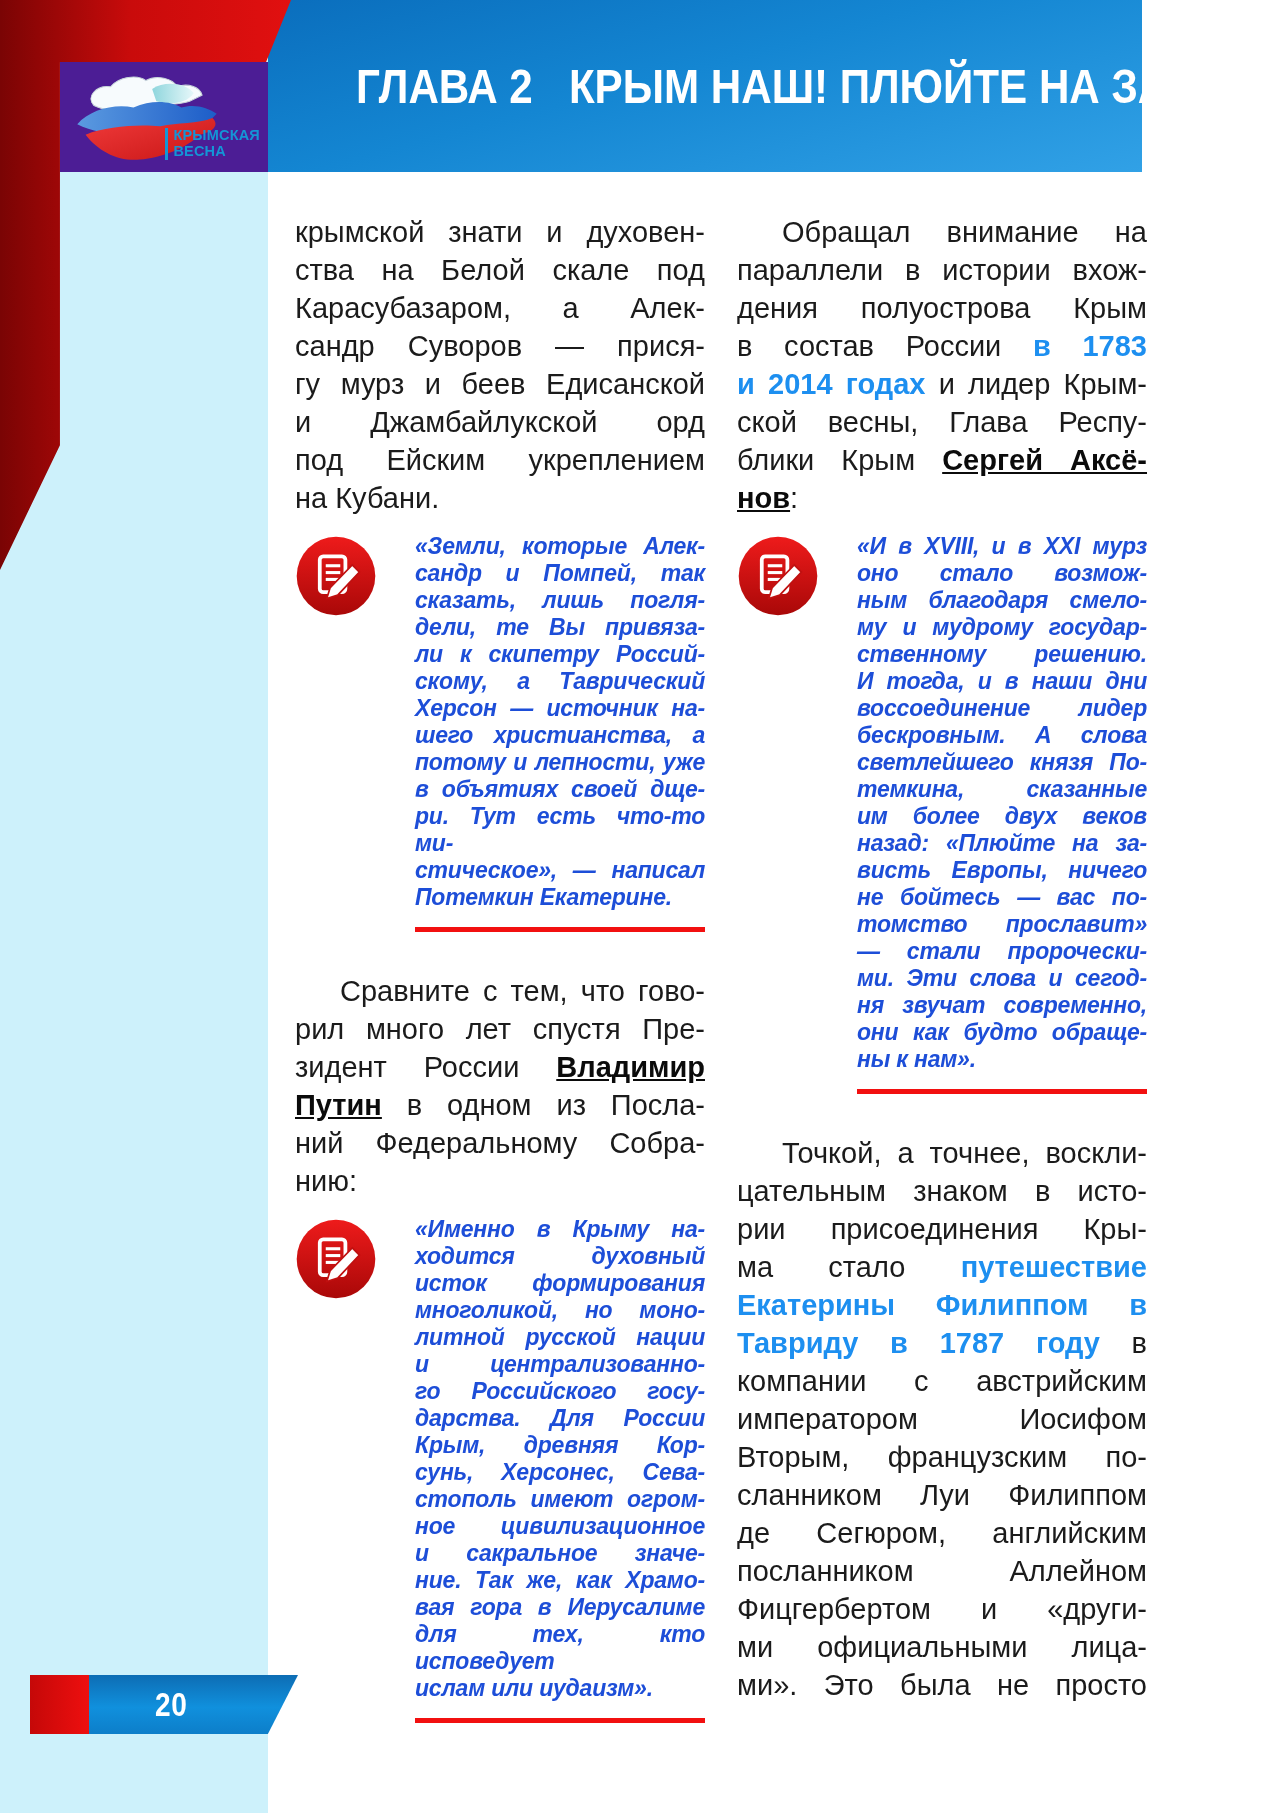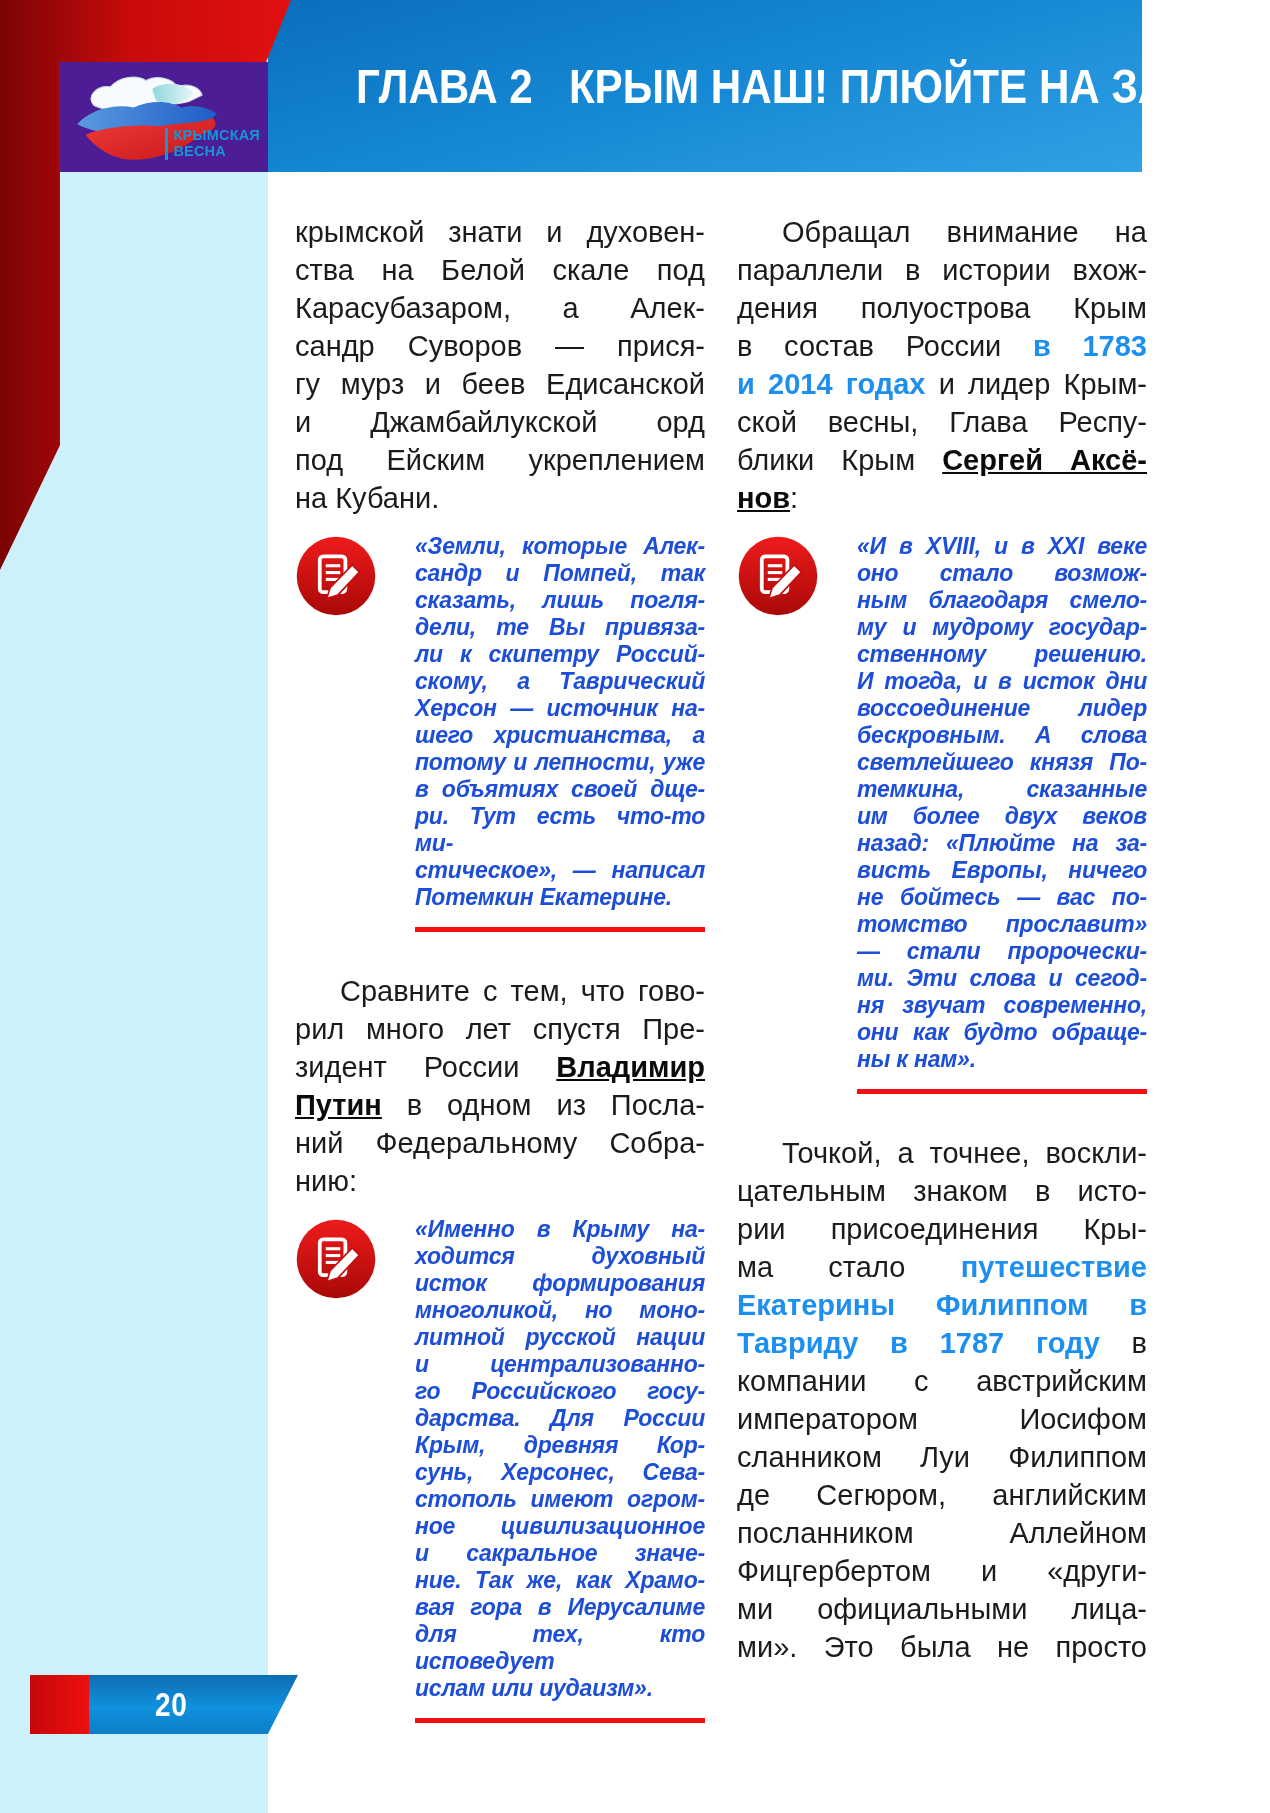--- a/index.html
+++ b/index.html
@@ -211,26 +211,26 @@
       </defs>
       <circle cx="24" cy="24" r="23" fill="url(#ic-red)"></circle>
       <rect x="14.5" y="12.5" width="15" height="21" rx="2" fill="none" stroke="#ffffff" stroke-width="2.2"></rect>
       <line x1="18" y1="18" x2="26.5" y2="18" stroke="#ffffff" stroke-width="1.8"></line>
       <line x1="18" y1="22" x2="26.5" y2="22" stroke="#ffffff" stroke-width="1.8"></line>
       <line x1="18" y1="26" x2="26.5" y2="26" stroke="#ffffff" stroke-width="1.8"></line>
       <path d="M33.5,17.5 l4.2,4.2 L25,35.2 l-6.4,2 2-6.4 Z" fill="#ffffff" stroke="#c01010" stroke-width="1"></path>
     </svg>
   </div>
         <div class="qbody">
-          <div class="tline jl"><span>«И в XVIII, и в XXI веке</span></div>
+          <div class="tline jl"><span>«И в XVIII, и в XXI мурз</span></div>
           <div class="tline jl"><span>оно стало возмож-</span></div>
           <div class="tline jl"><span>ным благодаря смело-</span></div>
           <div class="tline jl"><span>му и мудрому государ-</span></div>
           <div class="tline jl"><span>ственному решению.</span></div>
-          <div class="tline jl"><span>И тогда, и в исток дни</span></div>
+          <div class="tline jl"><span>И тогда, и в наши дни</span></div>
           <div class="tline jl"><span>воссоединение лидер</span></div>
           <div class="tline jl"><span>бескровным. А слова</span></div>
           <div class="tline jl"><span>светлейшего князя По-</span></div>
           <div class="tline jl"><span>темкина, сказанные</span></div>
           <div class="tline jl"><span>им более двух веков</span></div>
           <div class="tline jl"><span>назад: «Плюйте на за-</span></div>
           <div class="tline jl"><span>висть Европы, ничего</span></div>
           <div class="tline jl"><span>не бойтесь — вас по-</span></div>
           <div class="tline jl"><span>томство прославит»</span></div>
           <div class="tline jl"><span>— стали пророчески-</span></div>
@@ -243,20 +243,21 @@
       </div>
       <div class="para">
         <div class="tline jl fl"><span>Точкой, а точнее, воскли-</span></div>
         <div class="tline jl"><span>цательным знаком в исто-</span></div>
         <div class="tline jl"><span>рии присоединения Кры-</span></div>
         <div class="tline jl"><span>ма стало </span><span class="sa">путешествие</span></div>
         <div class="tline jl"><span class="sa">Екатерины Филиппом в</span></div>
         <div class="tline jl"><span class="sa">Тавриду в 1787 году</span><span> в</span></div>
         <div class="tline jl"><span>компании с австрийским</span></div>
         <div class="tline jl"><span>императором Иосифом</span></div>
+        <div class="tline jl"><span>Вторым, французским по-</span></div>
         <div class="tline jl"><span>сланником Луи Филиппом</span></div>
         <div class="tline jl"><span>де Сегюром, английским</span></div>
         <div class="tline jl"><span>посланником Аллейном</span></div>
         <div class="tline jl"><span>Фицгербертом и «други-</span></div>
         <div class="tline jl"><span>ми официальными лица-</span></div>
         <div class="tline jl"><span>ми». Это была не просто</span></div>
       </div>
     </div>
 
   <div class="pagenum">

